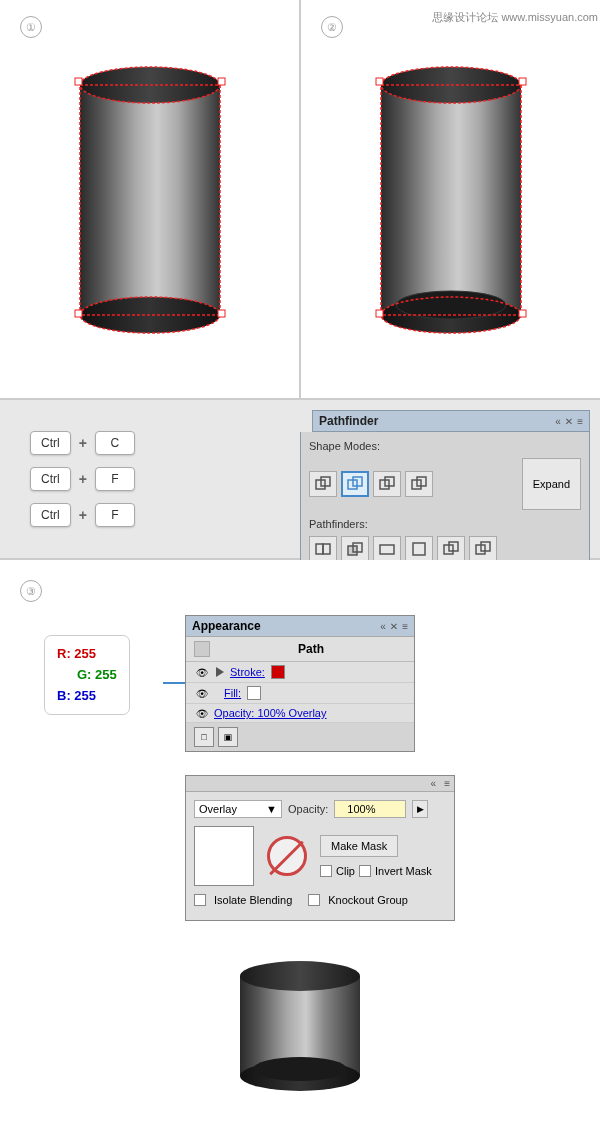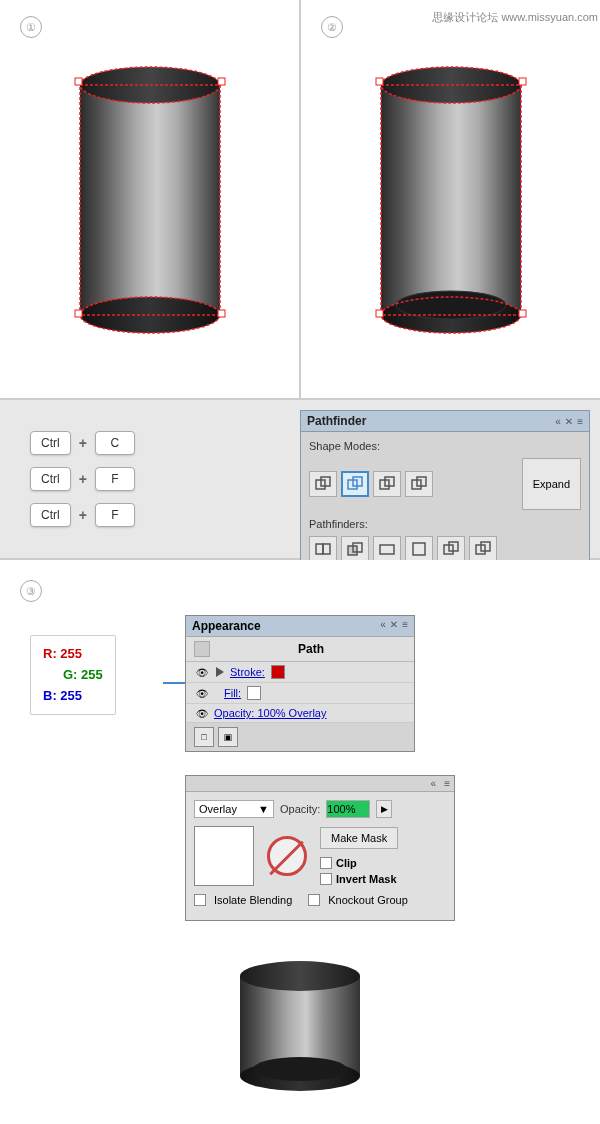--- a/index.html
+++ b/index.html
@@ -108,20 +108,21 @@
     }
 
     .panel-header {
       display: flex;
       align-items: center;
       justify-content: space-between;
       background: #b8c8d8;
       border: 1px solid #8899aa;
       padding: 3px 6px;
       margin-bottom: 0;
+      margin-left: 12px;
     }
 
     .panel-title {
       font-weight: bold;
       font-size: 12px;
       color: #222;
     }
 
     .panel-controls {
       display: flex;
@@ -198,24 +199,24 @@
       align-items: center;
       justify-content: center;
       font-size: 11px;
       color: #999;
     }
 
     
     .rgb-badge {
       position: absolute;
       top: 75px;
-      left: 30px;
+      left: 44px;
       background: white;
       border: 1.5px solid #ccc;
-      border-radius: 2px;
+      border-radius: 7px;
       padding: 8px 12px;
       line-height: 1.6;
     }
 
     .rgb-r { color: #cc0000; font-weight: bold; font-size: 13px; }
     .rgb-g { color: #008800; font-weight: bold; font-size: 13px; margin-left: 20px; }
     .rgb-b { color: #0000cc; font-weight: bold; font-size: 13px; }
 
     
     .arrow-line {
@@ -243,21 +244,21 @@
       top: 55px;
       left: 185px;
       width: 230px;
       background: #d4d4d4;
       border: 1px solid #888;
     }
 
     .app-header {
       background: #b8c8d8;
       display: flex;
-      align-items: flex-start;
+      align-items: center;
       justify-content: space-between;
       padding: 3px 6px;
       border-bottom: 1px solid #aaa;
     }
 
     .app-title { font-weight: bold; font-size: 12px; }
 
     .app-path-row {
       display: flex;
       align-items: center;
@@ -398,32 +399,32 @@
       align-items: center;
       gap: 6px;
       margin-bottom: 8px;
     }
 
     .blend-select {
       background: white;
       border: 1px solid #aaa;
       padding: 2px 4px;
       font-size: 11px;
-      width: 80px;
+      width: 88px;
       display: flex;
       align-items: center;
       justify-content: space-between;
     }
 
     .opacity-input {
-      background: #22c55e;
+      background: #fef9c3;
       border: 1px solid #aaa;
-      padding: 2px 0;
-      font-size: 11px;
-      width: 44px;
+      padding: 2px 12px;
+      font-size: 11px;
+      width: 72px;
     }
 
     .opacity-arrow {
       width: 16px;
       height: 18px;
       background: #e8e8e8;
       border: 1px solid #aaa;
       display: flex;
       align-items: center;
       justify-content: center;
@@ -471,23 +472,22 @@
       background: #e8e8e8;
       border: 1px solid #aaa;
       padding: 4px 10px;
       font-size: 11px;
       cursor: pointer;
       align-self: flex-start;
     }
 
     .checkboxes-col {
       display: flex;
-      flex-direction: column;
+      flex-direction: row;
       gap: 4px;
-      font-weight: bold;
     }
 
     .checkbox-row {
       display: flex;
       align-items: center;
       gap: 4px;
       font-size: 11px;
     }
 
     .checkbox-input {

